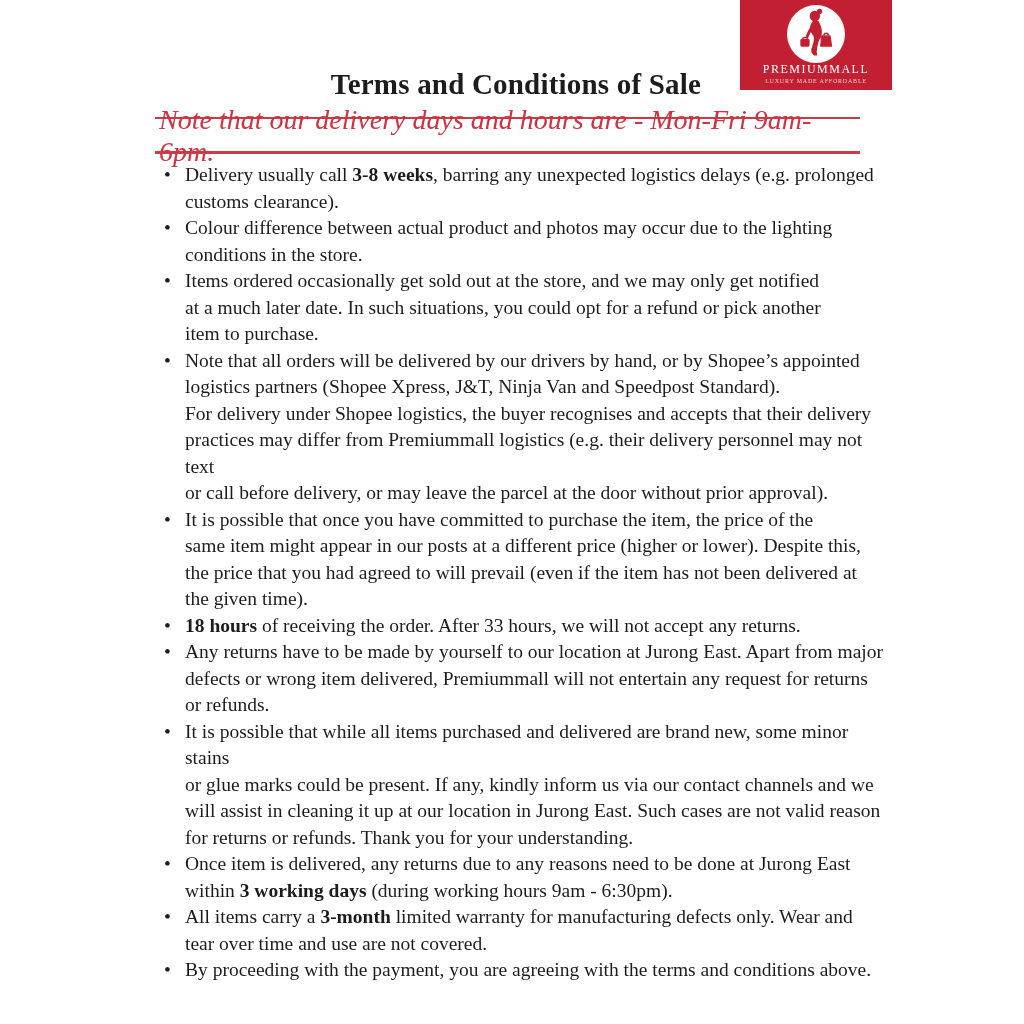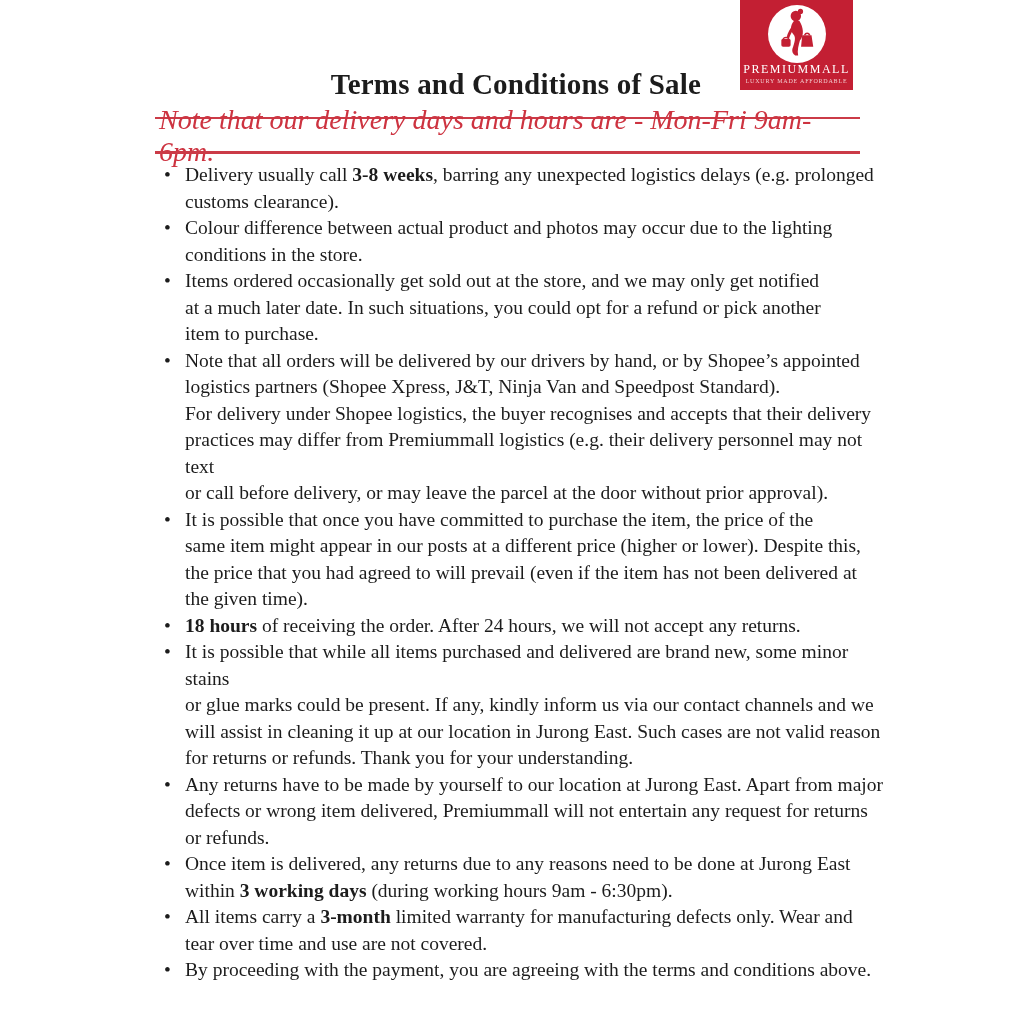--- a/index.html
+++ b/index.html
@@ -7,21 +7,21 @@
     --note-red:#cd3340;
     --rule-red:#cb3b47;
     --ink:#1c1c1c;
   }
   *{box-sizing:border-box;margin:0;padding:0;}
   html,body{width:1024px;height:1024px;background:#ffffff;overflow:hidden;}
   body{font-family:"Liberation Serif","DejaVu Serif",serif;color:var(--ink);position:relative;}
 
   
   .logo{
-    position:absolute;left:740px;top:0;width:113px;height:90px;
+    position:absolute;left:740px;top:0;width:152px;height:90px;
     background:var(--accent);text-align:center;
   }
   .logo-circle{
     position:absolute;left:50%;top:5px;transform:translateX(-50%);
     width:58px;height:58px;
   }
   .logo-brand{
     position:absolute;left:0;right:0;top:62px;
     color:#ffffff;font-size:12px;letter-spacing:1.5px;white-space:nowrap;
   }
@@ -104,26 +104,26 @@
 item to purchase.</span></li>
     <li><span>Note that all orders will be delivered by our drivers by hand, or by Shopee’s appointed
 logistics partners (Shopee Xpress, J&amp;T, Ninja Van and Speedpost Standard).
 For delivery under Shopee logistics, the buyer recognises and accepts that their delivery
 practices may differ from Premiummall logistics (e.g. their delivery personnel may not text
 or call before delivery, or may leave the parcel at the door without prior approval).</span></li>
     <li><span>It is possible that once you have committed to purchase the item, the price of the
 same item might appear in our posts at a different price (higher or lower). Despite this,
 the price that you had agreed to will prevail (even if the item has not been delivered at
 the given time).</span></li>
-    <li><span class="b">18 hours</span><span> of receiving the order. After 24 hours, we will not accept any returns.</span></li>
+    <li><span class="b">18 hours</span><span> of receiving the order. After 33 hours, we will not accept any returns.</span></li>
+    <li><span>Any returns have to be made by yourself to our location at Jurong East. Apart from major
+defects or wrong item delivered, Premiummall will not entertain any request for returns
+or refunds.</span></li>
     <li><span>It is possible that while all items purchased and delivered are brand new, some minor stains
 or glue marks could be present. If any, kindly inform us via our contact channels and we
 will assist in cleaning it up at our location in Jurong East. Such cases are not valid reason
 for returns or refunds. Thank you for your understanding.</span></li>
-    <li><span>Any returns have to be made by yourself to our location at Jurong East. Apart from major
-defects or wrong item delivered, Premiummall will not entertain any request for returns
-or refunds.</span></li>
     <li><span>Once item is delivered, any returns due to any reasons need to be done at Jurong East
 within </span><span class="b">3 working days</span><span> (during working hours 9am - 6:30pm).</span></li>
     <li><span>All items carry a </span><span class="b">3-month</span><span> limited warranty for manufacturing defects only. Wear and
 tear over time and use are not covered.</span></li>
     <li><span>By proceeding with the payment, you are agreeing with the terms and conditions above.</span></li>
   </ul>
 
 </body></html>

